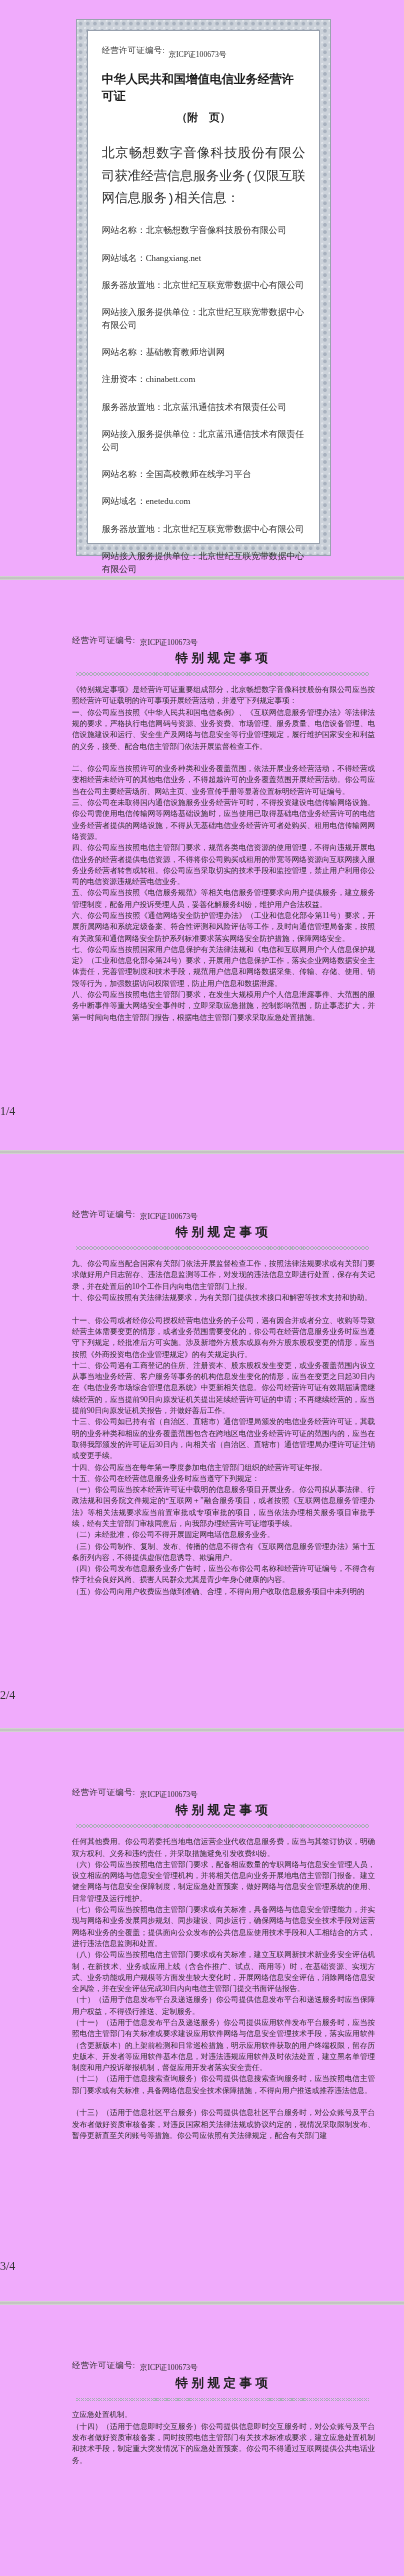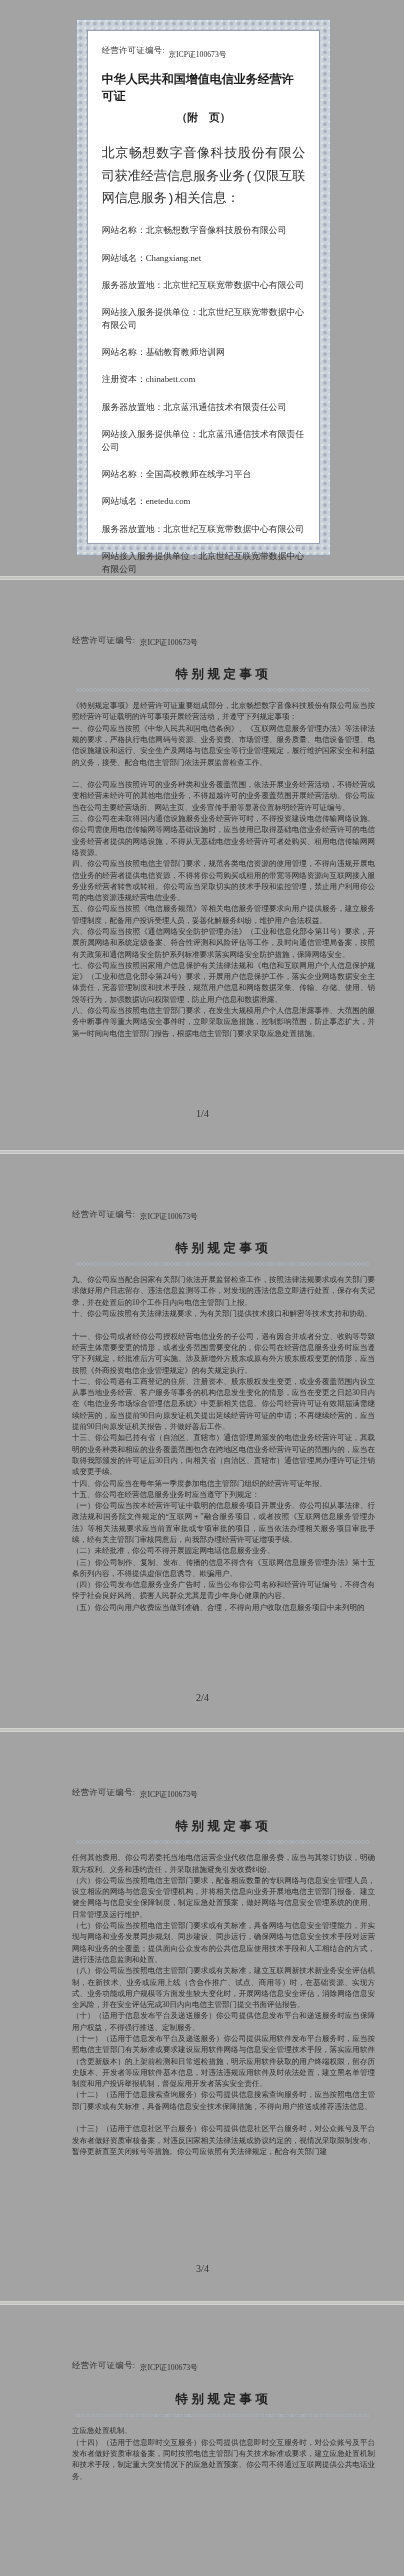--- a/index.html
+++ b/index.html
@@ -1,46 +1,46 @@
 <!DOCTYPE html>
 <html lang="zh" style="font-size:8.2px"><head>
 <meta charset="utf-8">
 <style>
   html,body{margin:0;padding:0;background:#e9e9e7;}
   body{width:405px;font-family:"Liberation Serif","DejaVu Serif",serif;color:#2f2f2f;}
   .doc{width:405px;height:2873px;position:relative;background:#f4f4f2;}
-  .sheet{position:relative;width:405px;background:#a3a3a3;overflow:hidden;box-sizing:border-box;}
+  .sheet{position:relative;width:405px;background:#f0abfc;overflow:hidden;box-sizing:border-box;}
   .separator{width:405px;height:4.1px;background:linear-gradient(#d8d8d6,#bdbdbb 50%,#d8d8d6);}
   
   .cert-frame{position:absolute;left:76px;top:18.5px;width:255px;height:537px;box-sizing:border-box;
     border:0.5px solid #9aa3b0;padding:10.3px;background-color:#ccd2da;
     background-image:radial-gradient(circle at 3.6px 3.6px,#a9b2bf 1.5px,rgba(0,0,0,0) 2.1px),
                      radial-gradient(circle at 0.5px 0.5px,#e6e9ee 1px,rgba(0,0,0,0) 1.5px);
     background-size:7.2px 7.2px;}
   .cert-inner{background:#fff;border:0.5px solid #97a0ad;height:100%;box-sizing:border-box;
     padding:14.4px 13.4px;}
   .cert-no-row{font-size:8.2px;letter-spacing:0.5px;}
   .cert-no{font-size:7.7px;position:relative;top:3.6px;margin-left:3.1px;letter-spacing:0;}
   .cert-title{margin-top:14.4px;text-align:left;font-size:12px;font-weight:bold;color:#1c1c1c;}
   .cert-sub{margin-top:6.2px;text-align:center;font-size:10.8px;font-weight:bold;color:#1c1c1c;}
   .cert-intro{margin-top:18.5px;font-size:13px;line-height:1.72;text-align:justify;font-family:Liberation Mono, monospace;}
   .cert-entries{margin-top:8.2px;}
   .cert-entries .entry{font-size:8.8px;line-height:1.5;margin:14px 0;text-align:left;}
   
   .prov-head{padding:55px 30px 0 72px;}
   .prov-no-row{font-size:8.2px;letter-spacing:0.5px;}
   .prov-no{font-size:7.7px;position:relative;top:2.1px;margin-left:4.1px;letter-spacing:0;}
-  .prov-title{margin-top:20px;text-align:center;font-size:12.4px;font-weight:bold;letter-spacing:3.6px;color:#222;}
+  .prov-title{margin-top:4px;text-align:center;font-size:12.4px;font-weight:bold;letter-spacing:3.6px;color:#222;}
   .zigzag{height:3.6px;margin:5.2px 6.2px 0 4.1px;
     background-image:repeating-linear-gradient(135deg,#a8afb7 0 0.8px,rgba(0,0,0,0) 0.8px 2.6px),
                      repeating-linear-gradient(45deg,#a8afb7 0 0.8px,rgba(0,0,0,0) 0.8px 2.6px);}
   .prov-body{padding:8.2px 30px 0 72px;}
   .prov-body .para{font-size:7.5px;line-height:11.3px;margin:0;text-align:justify;color:#2b2b2b;font-family:Liberation Serif, serif;}
   .prov-body .para.gap{margin-bottom:11.3px;}
-  .page-num{position:absolute;left:0;width:100%;text-align:center;font-size:10px;color:#333;}
+  .page-num{position:absolute;left:0;width:100%;font-size:12px;color:#333;}
   .s2 .page-num{bottom:31px;}
   .s3 .page-num{bottom:25px;}
   .s4 .page-num{bottom:27px;}
 </style>
 </head>
 <body>
 
 <div class="doc">
 
   <div class="sheet s1" style="height:576px;">

